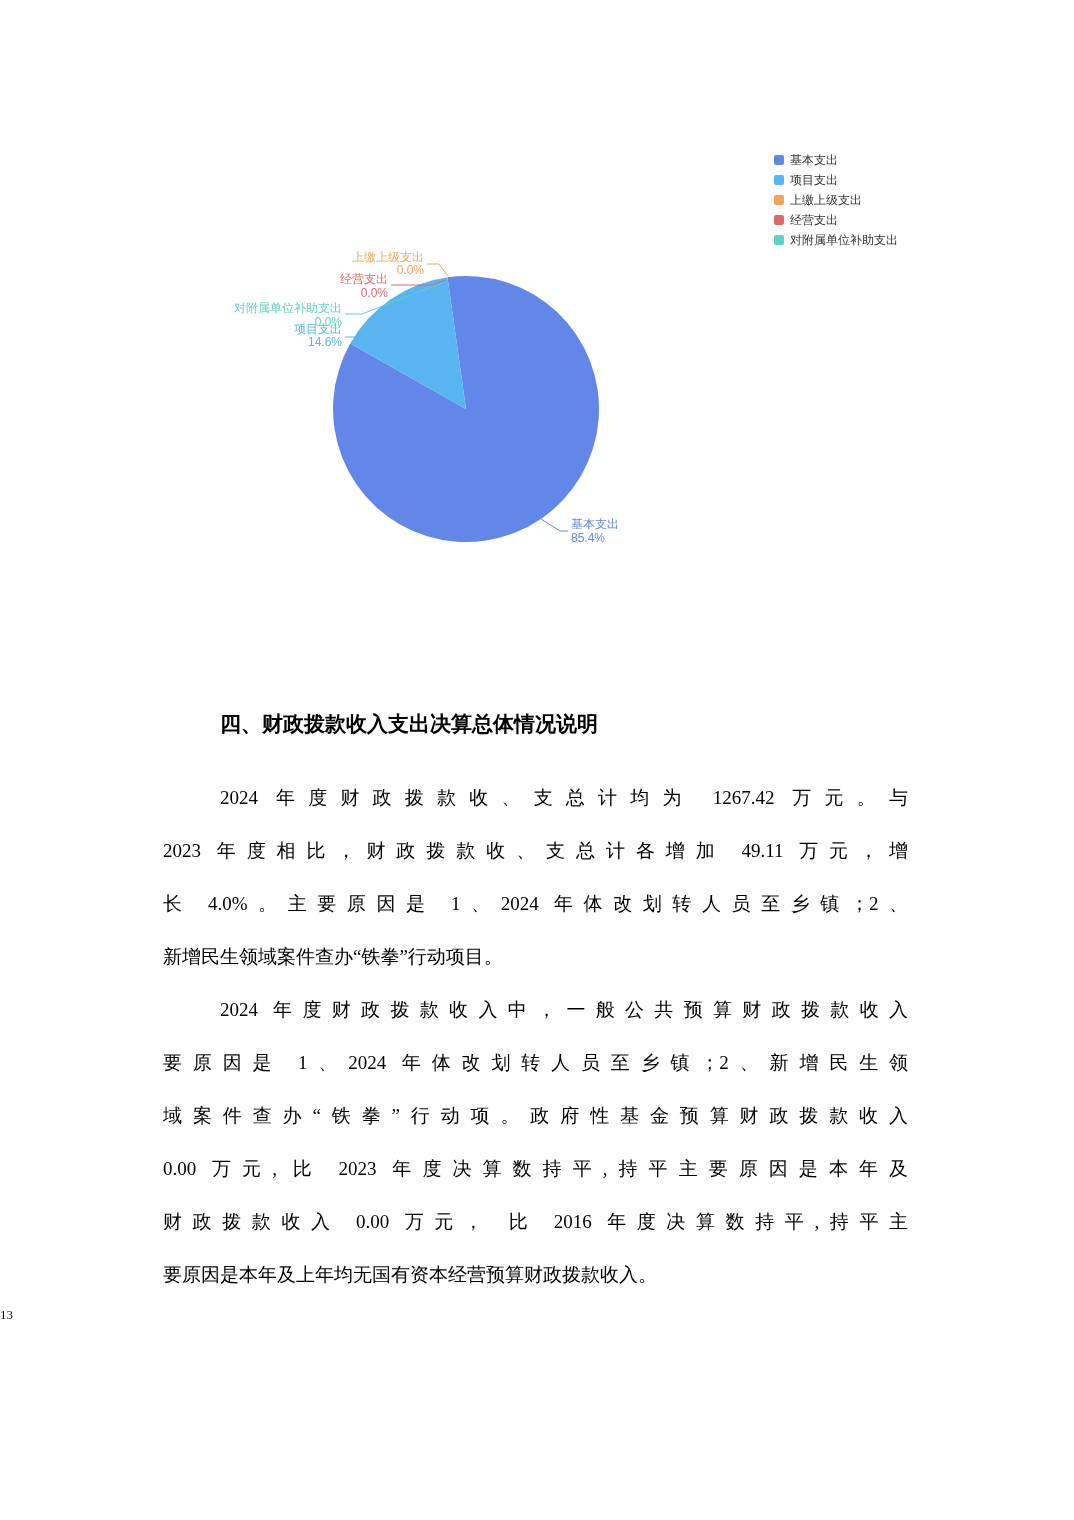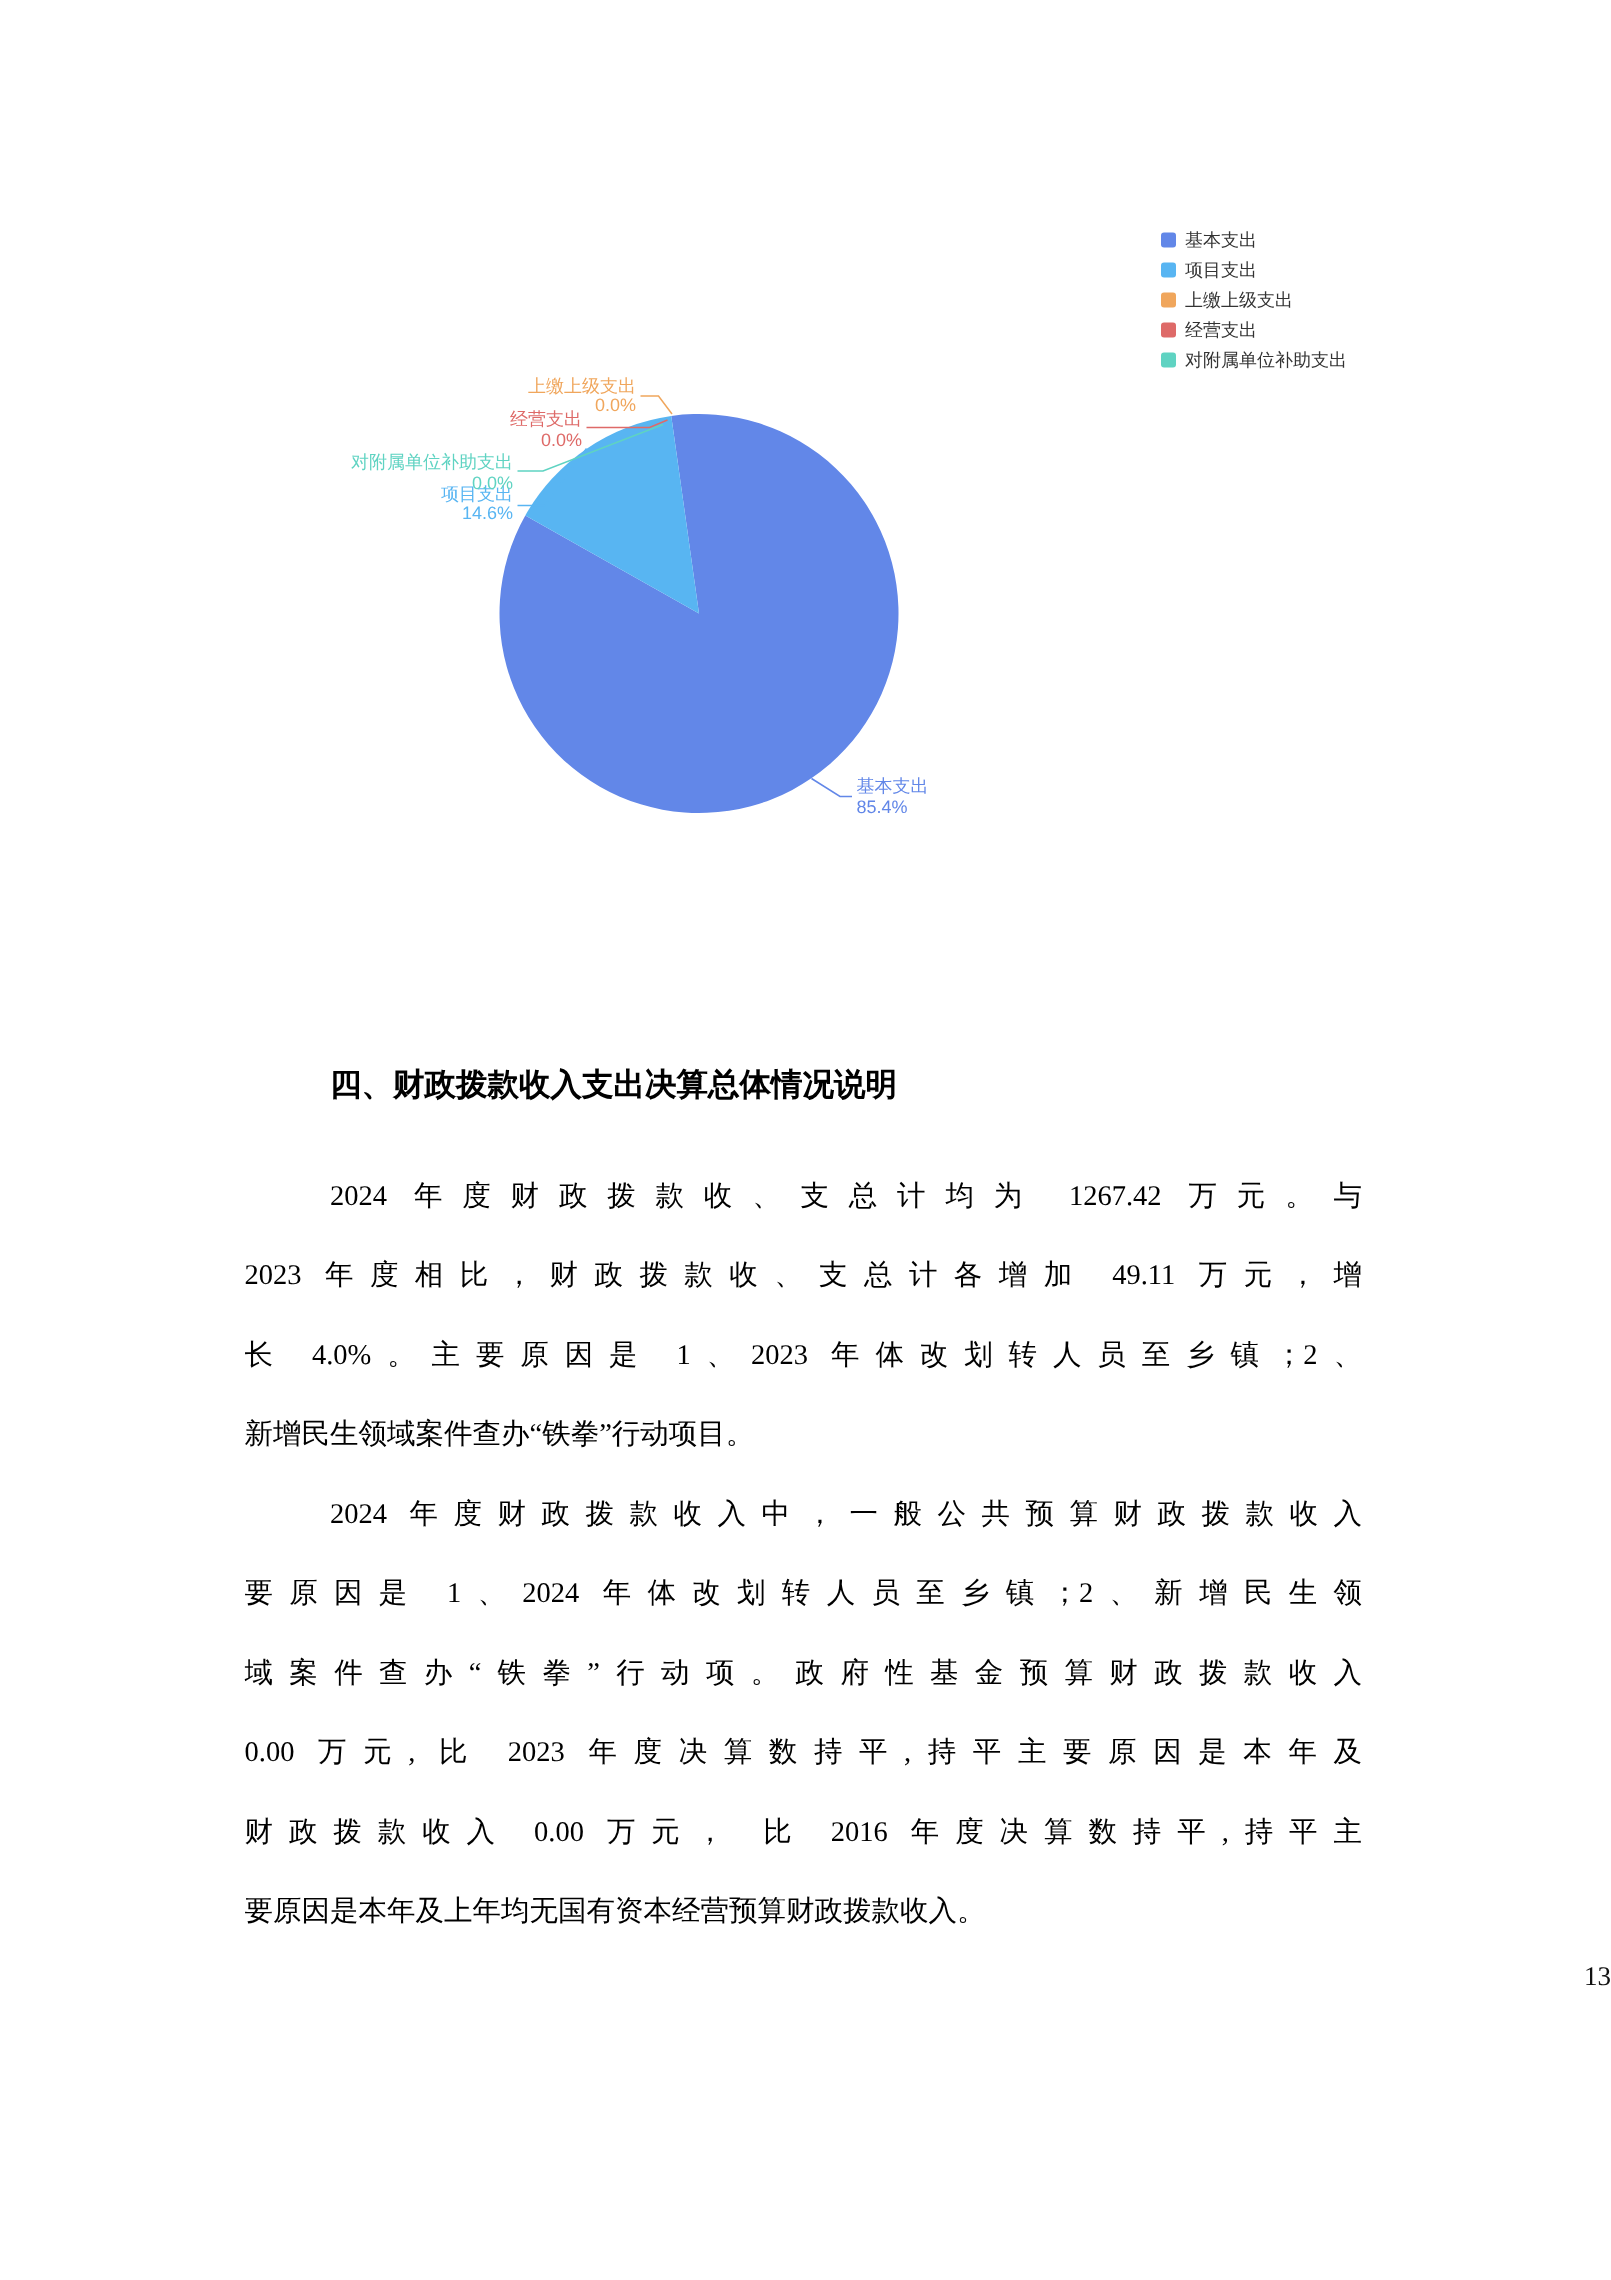--- a/index.html
+++ b/index.html
@@ -45,22 +45,22 @@
     line-height: 53px;
     text-align: justify;
     text-align-last: justify;
     overflow: hidden;
     white-space: nowrap;
   }
   .line.indent { padding-left: 57px; }
   .line.last { text-align-last: left; }
   .page-num {
     margin-top: 6px;
-    text-align: right;
-    font-size: 18px;
+    text-align: left;
+    font-size: 13px;
     font-family: "Liberation Serif", serif;
     color: #111;
   }
 </style>
 </head>
 <body>
 
 <div class="page">
 
   <div class="chart-region">
@@ -105,21 +105,21 @@
           <span style="color: rgb(51, 51, 51);">对附属单位补助支出</span>
         </div>
       </div>
   </div>
 
   <div class="heading">四、财政拨款收入支出决算总体情况说明</div>
 
   <div class="bodytext">
     <div class="line indent">2024 年度财政拨款收、支总计均为 1267.42 万元。与</div>
     <div class="line">2023 年度相比，财政拨款收、支总计各增加 49.11 万元，增</div>
-    <div class="line">长 4.0%。主要原因是 1、2023 年体改划转人员至乡镇；2、</div>
+    <div class="line">长 4.0%。主要原因是 1、2024 年体改划转人员至乡镇；2、</div>
     <div class="line last">新增民生领域案件查办“铁拳”行动项目。</div>
     <div class="line indent">2024 年度财政拨款收入中，一般公共预算财政拨款收入</div>
     <div class="line">要原因是 1、2024 年体改划转人员至乡镇；2、新增民生领</div>
     <div class="line">域案件查办“铁拳”行动项。政府性基金预算财政拨款收入</div>
     <div class="line">0.00 万元, 比 2023 年度决算数持平,持平主要原因是本年及</div>
     <div class="line">财政拨款收入 0.00 万元， 比 2016 年度决算数持平,持平主</div>
     <div class="line last">要原因是本年及上年均无国有资本经营预算财政拨款收入。</div>
   </div>
 
   <div class="page-num">13</div>

